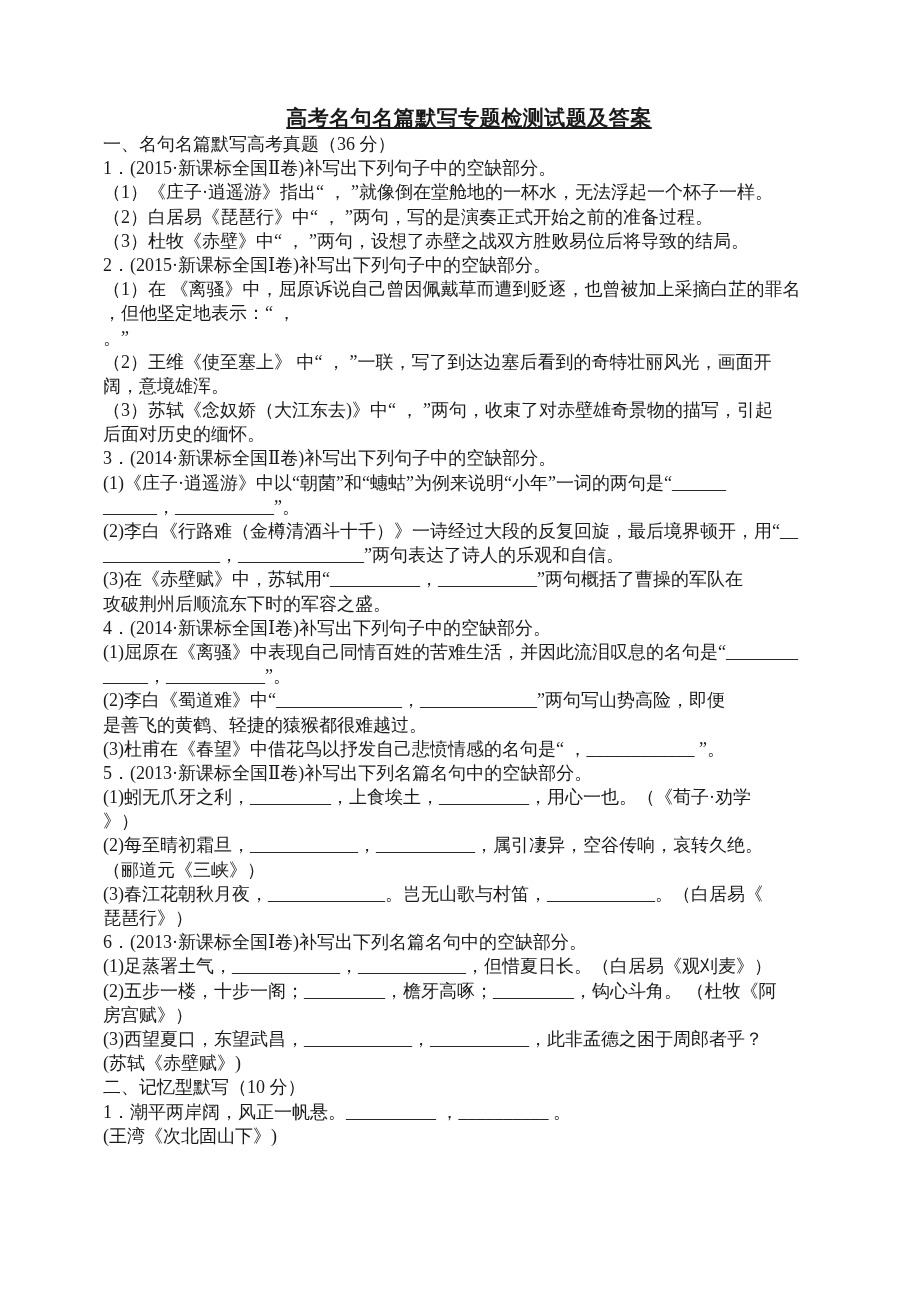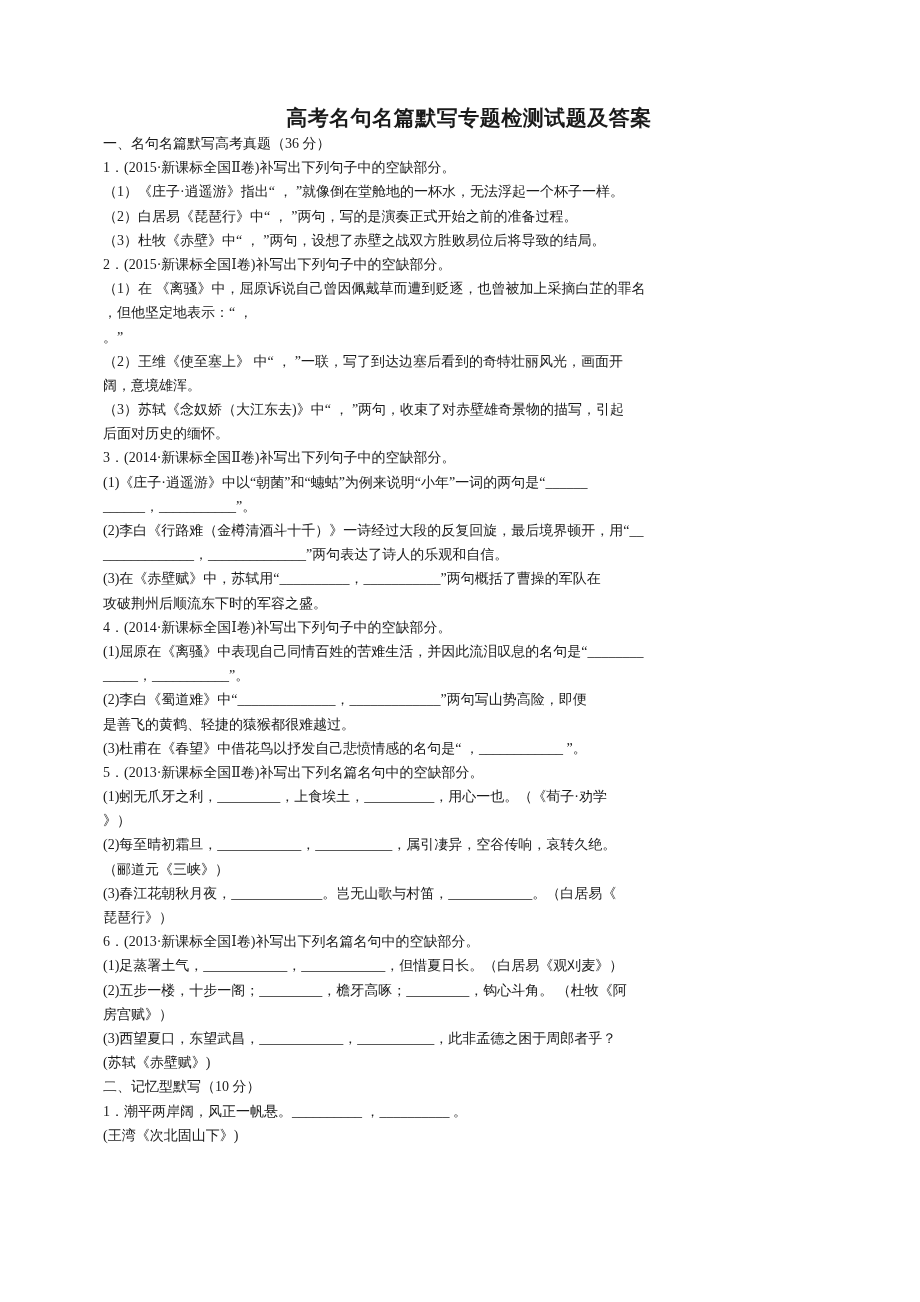--- a/index.html
+++ b/index.html
@@ -23,29 +23,30 @@
     width: 732px;
   }
   .title {
     margin: 0;
     text-align: center;
     font-size: 21px;
     font-weight: bold;
     line-height: 28px;
     letter-spacing: 0.5px;
     white-space: pre;
+    text-decoration: underline;
   }
   .subtitle {
     text-align: center;
     font-size: 18px;
     line-height: 27px;
     white-space: pre;
   }
   .lines {
-    font-size: 14px;
+    font-size: 18px;
     line-height: 24.2px;
     white-space: pre;
   }
   .line {
     height: 24.2px;
   }
 </style>
 </head>
 <body>
 

